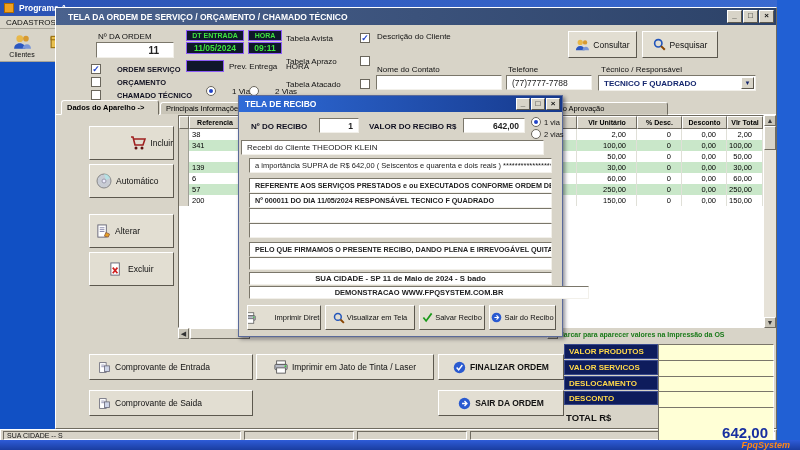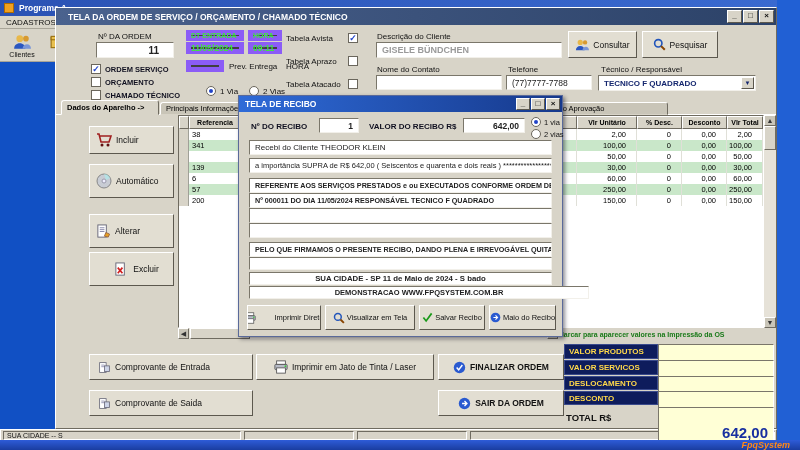--- a/index.html
+++ b/index.html
@@ -4,29 +4,29 @@
 <style>
 *{margin:0;padding:0;box-sizing:border-box;font-family:"Liberation Sans",sans-serif}
 html,body{width:800px;height:450px;overflow:hidden}
 body{position:relative;background:#2160d4}
 .abs{position:absolute}
 .bevout{border:1px solid;border-color:#ffffff #6f6b60 #6f6b60 #ffffff}
 .bevin{border:1px solid;border-color:#6f6b60 #ffffff #ffffff #6f6b60}
 .panel{background:#d8d4c8}
 .btn{background:#e2ded2;border:1px solid;border-color:#ffffff #5c584e #5c584e #ffffff;display:flex;align-items:center;justify-content:center;gap:4px;font-size:8.5px;color:#111;cursor:pointer;overflow:hidden;white-space:nowrap}
 .input{background:#fff;border:1px solid;border-color:#7a766a #f2f0ea #f2f0ea #7a766a;font-size:8.5px;color:#222;padding:1px 5px;overflow:hidden;white-space:nowrap;display:flex;align-items:center}
-.lcd{background:#404040;color:#3fe63f;font-family:"DejaVu Sans Mono",monospace;font-weight:bold;display:flex;align-items:center;justify-content:flex-start;border:5px solid #8b5cf6}
+.lcd{background:#0f172a;color:#3fe63f;font-family:"DejaVu Sans Mono",monospace;font-weight:bold;display:flex;align-items:center;justify-content:center;border:1px solid #8b5cf6}
 .lbl{font-size:8px;color:#111;white-space:nowrap}
 .blbl{font-size:7.5px;font-weight:bold;color:#101020;white-space:nowrap}
 .cb{width:10px;height:10px;background:#fff;border:1px solid #6a665c;display:inline-flex;align-items:center;justify-content:center;flex:none}
 .cb .mark{display:none;color:#2244c8;font-size:9px;line-height:8px;font-weight:bold}
 .cb.checked .mark{display:block}
 .rb{width:10px;height:10px;border-radius:50%;background:#fff;border:1px solid #6a665c;display:inline-flex;align-items:center;justify-content:center;flex:none}
 .rb.sel::after{content:"";width:4px;height:4px;border-radius:50%;background:#2244c8}
-.chkrow{display:flex;align-items:center;gap:4px;position:absolute}
+.chkrow{display:flex;align-items:center;gap:16px;position:absolute}
 .titlebar{display:flex;align-items:center;color:#fff;font-weight:bold;font-size:8.5px;white-space:nowrap}
 .winbtn{width:15px;height:13px;background:#d8d4c8;border:1px solid;border-color:#fff #5c584e #5c584e #fff;font-size:8px;line-height:10px;text-align:center;color:#111;flex:none}
 .tab{position:absolute;top:0;height:15px;background:#d8d4c8;border:1px solid;border-color:#fff #6f6b60 #d8d4c8 #fff;border-radius:3px 3px 0 0;font-size:7.5px;display:flex;align-items:center;padding:0 5px;overflow:hidden;white-space:nowrap}
 .tab.inactive{background:#c9c5b8;height:13px;top:2px}
 .gridhead-cell{background:#d8d4c8;border:1px solid;border-color:#fff #6f6b60 #6f6b60 #fff;font-size:7px;font-weight:bold;display:flex;align-items:center;justify-content:center;overflow:hidden;white-space:nowrap}
 .grow{position:absolute;left:0;width:584px;height:11px;display:flex}
 .gc{height:11px;font-size:7.5px;overflow:hidden;white-space:nowrap;display:flex;align-items:center;border-right:1px solid #e0e0d8}
 .gc.sel{width:10px;background:#d8d4c8;border-right:1px solid #a0a098}
 .gc.ref{width:52px;padding-left:3px}
 .gc.mid{width:336px}
@@ -153,23 +153,20 @@
   <div class="chkrow" style="left:230px;top:48px">
     <span class="lbl" style="width:58px">Tabela Aprazo</span>
     <span class="cb"></span>
   </div>
   <div class="chkrow" style="left:230px;top:71px">
     <span class="lbl" style="width:58px">Tabela Atacado</span>
     <span class="cb"></span>
   </div>
 
   <span class="abs lbl" style="left:321px;top:24px">Descrição do Cliente</span>
-  <div class="abs input" style="left:320px;top:34px;width:186px;height:16px;font-weight:bold;color:#9a9a9a;font-size:9px">
-    <span>GISELE BÜNDCHEN</span>
-  </div>
   <span class="abs lbl" style="left:321px;top:57px">Nome do Contato</span>
   <div class="abs input" style="left:320px;top:67px;width:126px;height:15px">
     <span></span>
   </div>
   <span class="abs lbl" style="left:452px;top:57px">Telefone</span>
   <div class="abs input" style="left:450px;top:67px;width:86px;height:15px">
     <span>(77)7777-7788</span>
   </div>
 
   <div class="abs btn" style="left:512px;top:23px;width:69px;height:27px">
@@ -204,21 +201,21 @@
         <span>Dados do Aparelho -&gt;</span>
       </div>
     <div class="tab inactive" style="left:104px;width:358px">
         <span>Principais Informações</span>
       </div>
     <div class="tab inactive" style="left:464px;width:148px">
         <span>Aguardando Aprovação</span>
       </div>
   </div>
 
-  <div class="abs btn" style="left:33px;top:118px;width:85px;height:28px;justify-content:flex-start;padding-left:6px">
+  <div class="abs btn" style="left:33px;top:118px;width:85px;height:34px;justify-content:flex-end;padding-left:6px">
     <span class="icon">
       <svg viewBox="0 0 16 16" width="16" height="16">
           <path d="M1 2h2l2 8h8l2-6H4" fill="none" stroke="#a02020" stroke-width="1.6"></path>
           <circle cx="6" cy="13" r="1.5" fill="#601010"></circle>
           <circle cx="12" cy="13" r="1.5" fill="#601010"></circle>
         </svg>
     </span>
     <span>Incluir</span>
   </div>
   <div class="abs btn" style="left:33px;top:156px;width:85px;height:34px;justify-content:flex-start;padding-left:6px">
@@ -236,21 +233,21 @@
       <svg viewBox="0 0 16 16" width="15" height="15">
           <rect x="2" y="1" width="9" height="13" fill="#fff" stroke="#667"></rect>
           <line x1="4" y1="4" x2="9" y2="4" stroke="#88a"></line>
           <line x1="4" y1="6" x2="9" y2="6" stroke="#88a"></line>
           <line x1="4" y1="8" x2="9" y2="8" stroke="#88a"></line>
           <path d="M9 13l1.5-4 4 1.8L13 14z" fill="#e8a020" stroke="#964"></path>
         </svg>
     </span>
     <span>Alterar</span>
   </div>
-  <div class="abs btn" style="left:33px;top:244px;width:85px;height:34px;justify-content:center;padding-left:10px">
+  <div class="abs btn" style="left:33px;top:244px;width:85px;height:34px;justify-content:flex-start;padding-left:19px">
     <span class="icon">
       <svg viewBox="0 0 16 16" width="15" height="15">
           <rect x="2" y="1" width="9" height="13" fill="#fff" stroke="#667"></rect>
           <path d="M4 6l5 6M9 6l-5 6" stroke="#d02020" stroke-width="1.8"></path>
         </svg>
     </span>
     <span>Excluir</span>
   </div>
 
   <div class="abs bevin" style="left:122px;top:107px;width:586px;height:213px;background:#fff;overflow:hidden">
@@ -454,21 +451,21 @@
   </div>
   <div class="chkrow" style="left:292px;top:21px;gap:3px">
     <span class="rb sel"></span>
     <span class="lbl" style="font-size:7.5px">1 via</span>
   </div>
   <div class="chkrow" style="left:292px;top:33px;gap:3px">
     <span class="rb"></span>
     <span class="lbl" style="font-size:7.5px">2 vias</span>
   </div>
 
-  <div class="abs input" style="left:10px;top:44px;width:303px;height:15px;font-size:8px">
+  <div class="abs input" style="left:2px;top:44px;width:303px;height:15px;font-size:8px">
     <span>Recebi do Cliente  THEODOR KLEIN</span>
   </div>
   <div class="abs input" style="left:10px;top:62px;width:303px;height:15px;font-size:7.5px">
     <span>a importância SUPRA de R$      642,00 ( Seiscentos e quarenta e dois reais ) ****************************</span>
   </div>
 
   <div class="abs input" style="left:10px;top:82px;width:303px;height:15px;font-size:7.2px;font-weight:bold">
     <span>REFERENTE AOS SERVIÇOS PRESTADOS e ou EXECUTADOS CONFORME ORDEM DE SERVIÇO</span>
   </div>
   <div class="abs input" style="left:10px;top:97px;width:303px;height:15px;font-size:7.2px;font-weight:bold">
@@ -516,15 +513,15 @@
     </span>
     <span>Salvar Recibo</span>
   </div>
   <div class="abs btn" style="left:250px;top:209px;width:67px;height:25px;font-size:7.5px;gap:2px">
     <span class="icon">
       <svg viewBox="0 0 16 16" width="11" height="11">
           <circle cx="8" cy="8" r="7" fill="#2a5ad0"></circle>
           <path d="M5 8h5M8 5l3 3-3 3" stroke="#fff" stroke-width="1.6" fill="none"></path>
         </svg>
     </span>
-    <span>Maio do Recibo</span>
+    <span>Sair do Recibo</span>
   </div>
 </div>
 
 </body></html>

